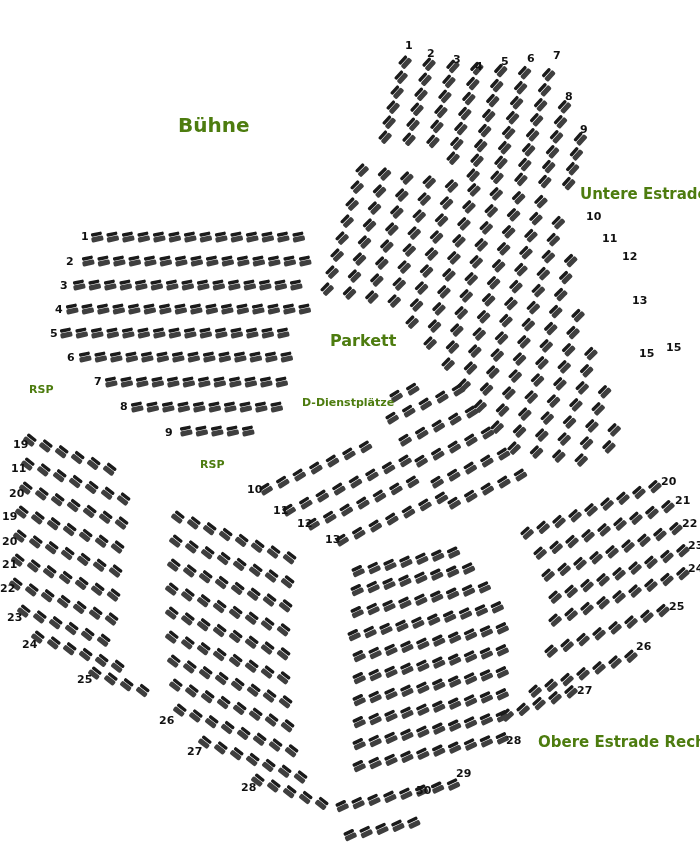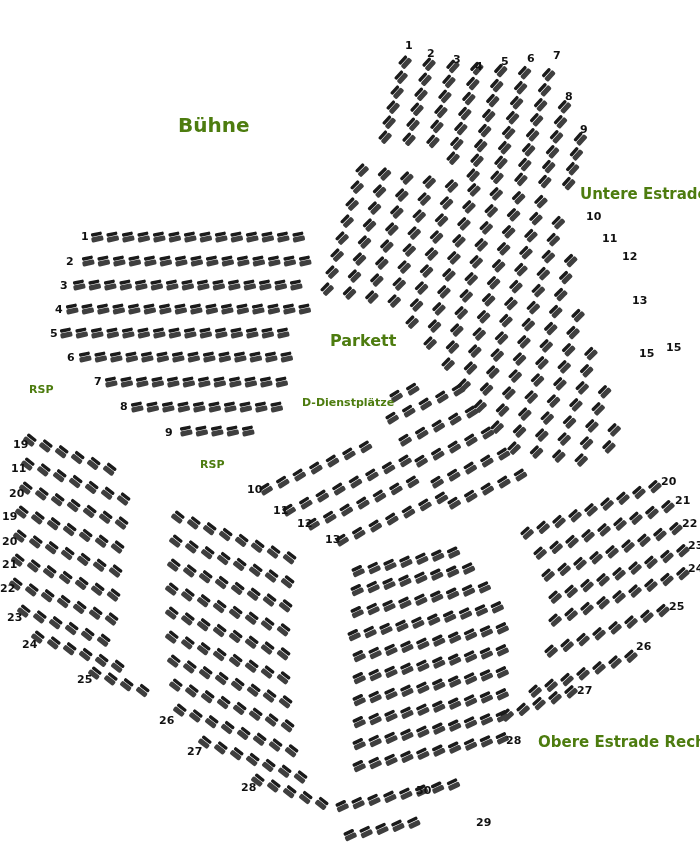--- a/index.html
+++ b/index.html
@@ -2831,16 +2831,16 @@
       <div class="row-num" style="left: 241px; top: 782px;">28</div>
       <div class="row-num" style="left: 661px; top: 476px;">20</div>
       <div class="row-num" style="left: 675px; top: 495px;">21</div>
       <div class="row-num" style="left: 682px; top: 518px;">22</div>
       <div class="row-num" style="left: 688px; top: 540px;">23</div>
       <div class="row-num" style="left: 688px; top: 563px;">24</div>
       <div class="row-num" style="left: 669px; top: 601px;">25</div>
       <div class="row-num" style="left: 636px; top: 641px;">26</div>
       <div class="row-num" style="left: 577px; top: 685px;">27</div>
       <div class="row-num" style="left: 506px; top: 735px;">28</div>
-      <div class="row-num" style="left: 456px; top: 817px; margin-left: 20px;">29</div>
+      <div class="row-num" style="left: 456px; top: 768px;">29</div>
       <div class="row-num" style="left: 416px; top: 785px;">30</div>
     </div>
 </div>
 
 </body></html>

